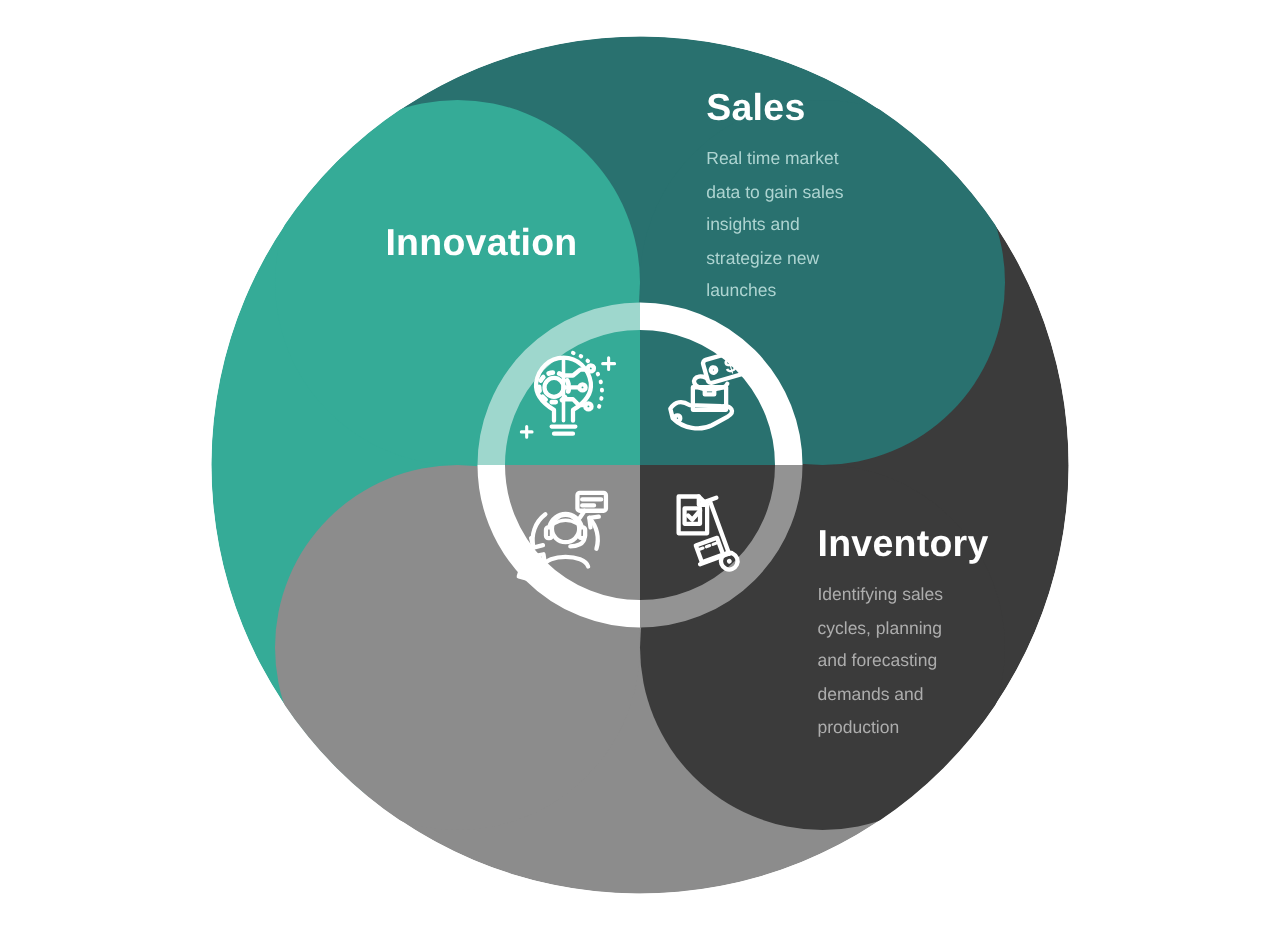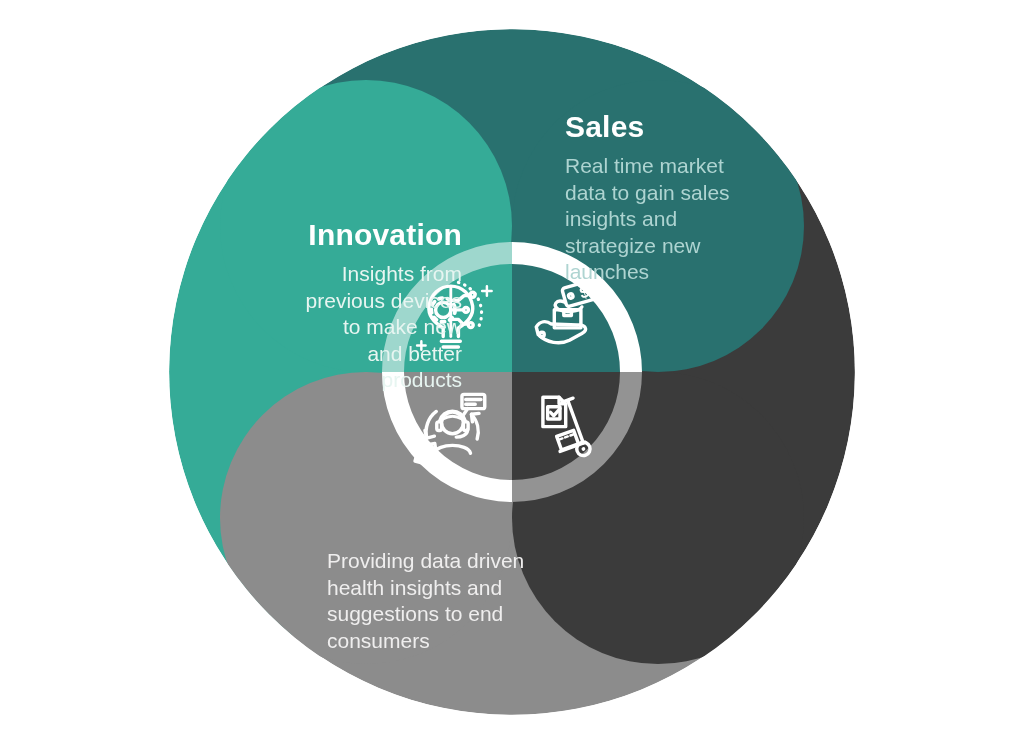--- a/index.html
+++ b/index.html
@@ -4,28 +4,28 @@
 <style>
   html,body{margin:0;padding:0;background:#ffffff;}
   .stage{
     position:relative;
     width:1024px;height:745px;
     background:#ffffff;
     overflow:hidden;
     font-family:"Liberation Sans", sans-serif;
   }
   .stage svg{position:absolute;inset:0;}
-  .seg-text{position:absolute;margin-top:40px;}
+  .seg-text{position:absolute;}
   .seg-title{
     font-size:30px;font-weight:700;color:#ffffff;
     letter-spacing:0.2px;line-height:1.1;
   }
   .seg-desc{
     margin-top:10px;
-    font-size:21px;line-height:26.5px;
+    font-size:14px;line-height:26.5px;
     white-space:pre-line;
   }
   .text-sales{left:565px;top:70px;width:200px;}
   .text-sales .seg-desc{color:#aed4d1;}
   .text-innovation{left:252px;top:178px;width:210px;text-align:right;}
   .text-innovation .seg-desc{color:#e7f5f1;}
   .text-inventory{left:654px;top:419px;width:210px;}
   .text-inventory .seg-desc{color:#adadad;}
   .text-support{left:327px;top:498px;width:240px;}
   .text-support .seg-desc{color:#efeeee;}
@@ -147,28 +147,27 @@
     <div class="seg-title">Sales</div>
     <div class="seg-desc">Real time market
 data to gain sales
 insights and
 strategize new
 launches</div>
   </div>
 
   <div class="seg-text text-innovation">
     <div class="seg-title">Innovation</div>
-    <div class="seg-desc">Insights from
-previous devices
-to make new
-and better
-products</div>
   </div>
 
+  <div class="seg-text text-inventory">
+    <div class="seg-title">Inventory</div>
+    <div class="seg-desc">Identifying sales
+cycles, planning
+and forecasting
+demands and
+production</div>
+  </div>
 
   <div class="seg-text text-support">
-    <div class="seg-desc">Providing data driven
-health insights and
-suggestions to end
-consumers</div>
   </div>
 
 </div>
 
 </body></html>

